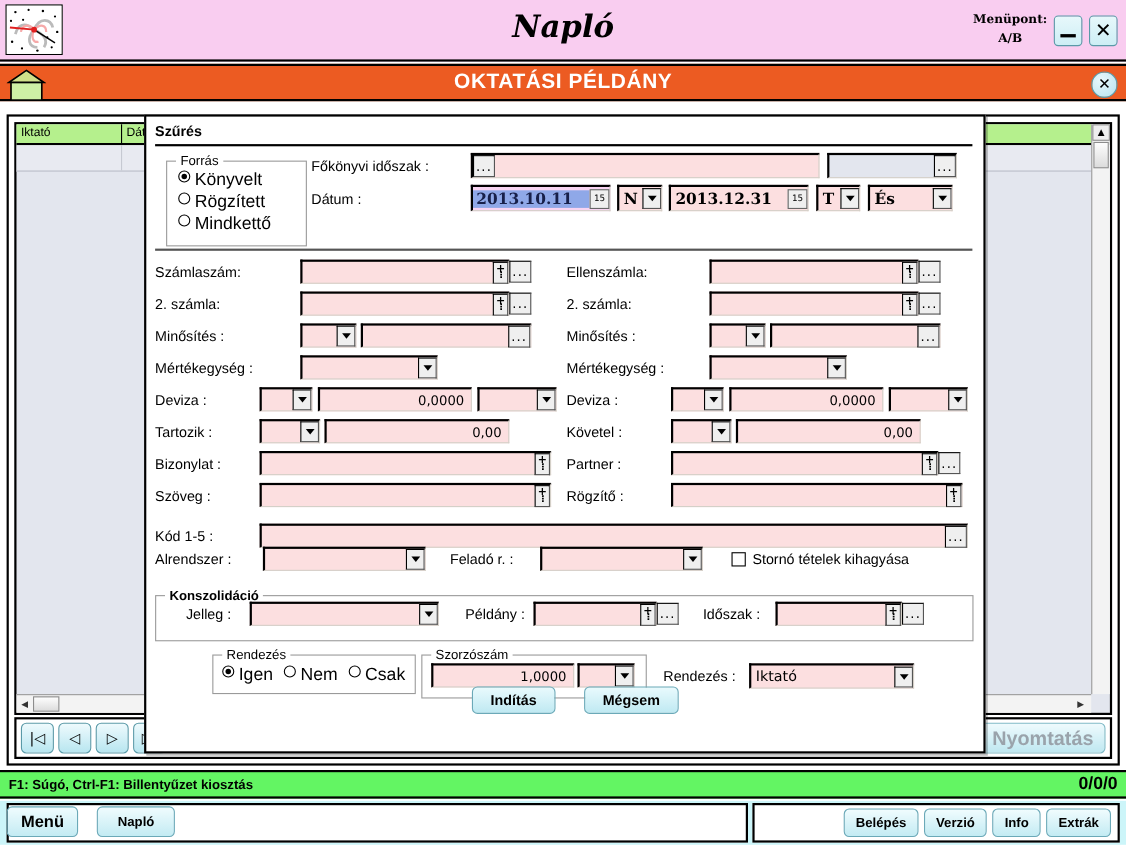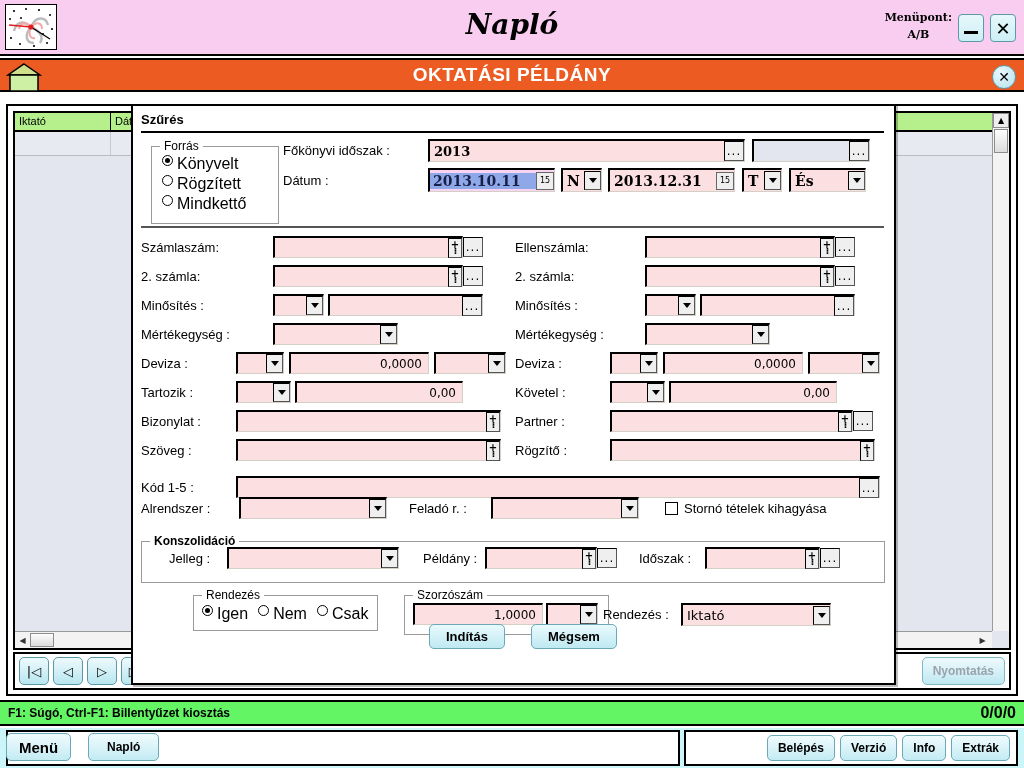--- a/index.html
+++ b/index.html
@@ -127,21 +127,21 @@
     background:linear-gradient(180deg,#eefafd 0%, #b8e6f0 100%);
     border:1px solid #5a9aa8; border-radius:5px;
     display:flex; align-items:center; justify-content:center;
     font-size:13px; color:#000; cursor:pointer;
   }
   #print-btn{
     margin-left:auto; height:28px; padding:0 10px;
     background:linear-gradient(180deg,#eefafd 0%, #bfe8f1 100%);
     border:1px solid #7fb9c6; border-radius:5px;
     display:flex; align-items:center; justify-content:center;
-    font-size:12px; font-weight:bold; color:#9aa3ab; cursor:default;
+    font-size:18px; font-weight:bold; color:#9aa3ab; cursor:default;
     font-family:"Liberation Sans", sans-serif;
   }
   #round-pair{ margin-left:auto; display:flex; gap:3px; margin-right:6px;}
   .roundbtn{
     width:26px; height:26px; border-radius:50%;
     background:radial-gradient(circle at 35% 28%, #f0fbfe, #c2e7f1);
     border:1px solid #6ba9b8; display:flex; align-items:center; justify-content:center;
   }
 
   
@@ -387,21 +387,20 @@
     </div>
     <div class="radio" style="position:absolute;left:10px;top:48px">
       <span class="dot"></span>
       <span>Mindkettő</span>
     </div>
   </div>
 
   <div class="row" style="left:150px;top:33px;">
     <div class="lbl" style="width:145px">Főkönyvi időszak :</div>
     <div class="sunken" style="width:317px;height:23px;display:flex;align-items:center">
-      <div style="flex:1;padding-left:4px;font-weight:bold;font-size:13px;font-family:'DejaVu Serif',serif">2013</div>
       <div class="ellipsis-btn">...</div>
     </div>
     <div class="sunken-gray" style="margin-left:7px;width:118px;height:23px;display:flex;align-items:center">
       <div style="flex:1;padding-left:4px;font-size:13px"></div>
       <div class="ellipsis-btn">...</div>
     </div>
   </div>
 
   <div class="row" style="left:150px;top:62px;">
     <div class="lbl" style="width:145px">Dátum :</div>
@@ -680,21 +679,21 @@
         <span class="dot"></span>
         <span>Nem</span>
       </div>
       <div class="radio">
         <span class="dot"></span>
         <span>Csak</span>
       </div>
     </div>
   </div>
 
-  <div class="groupbox" style="left:271px;top:489px;width:205px;height:40px">
+  <div class="groupbox" style="left:250px;top:489px;width:205px;height:40px">
     <div class="group-legend">Szorzószám</div>
     <div style="position:absolute;left:8px;top:7px;display:flex;align-items:center">
       <div class="sunken" style="width:130px;height:22px;display:flex;align-items:center;justify-content:flex-end;padding-right:6px">
         <span>1,0000</span>
       </div>
       <div class="sunken" style="margin-left:3px;width:52px;height:22px;display:flex;align-items:center">
         <div style="flex:1;padding-left:4px"></div>
         <div class="arrow-btn"></div>
       </div>
     </div>

